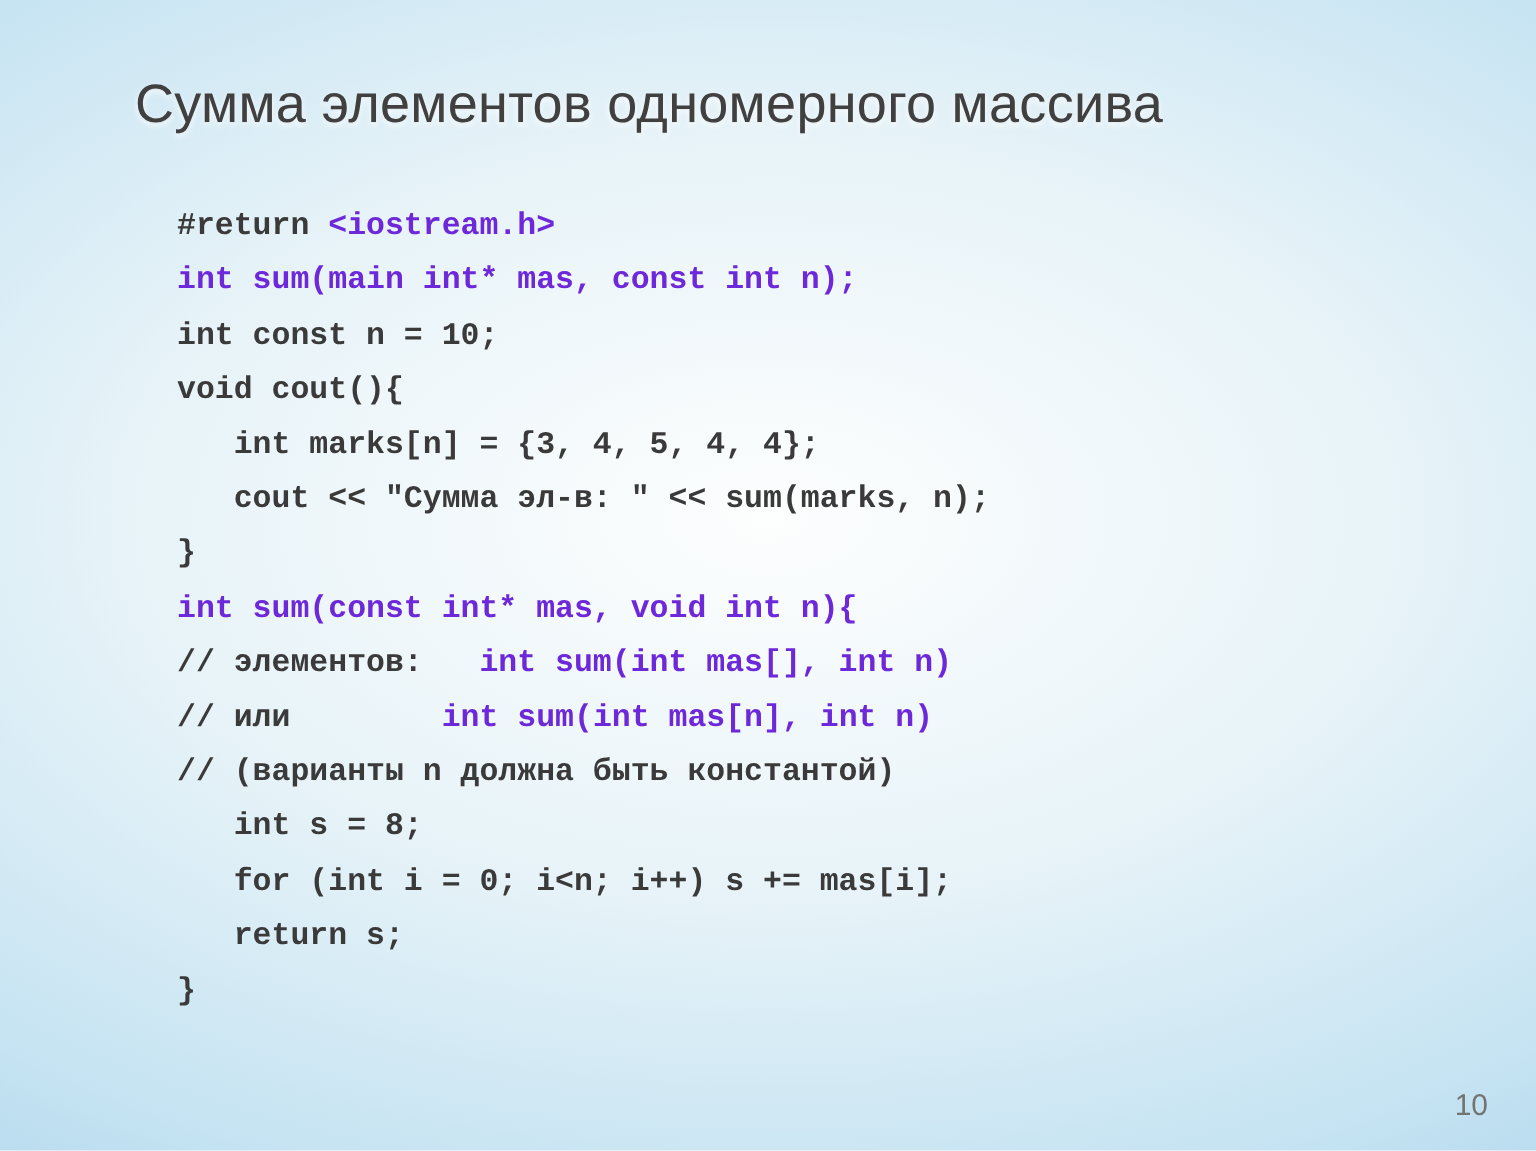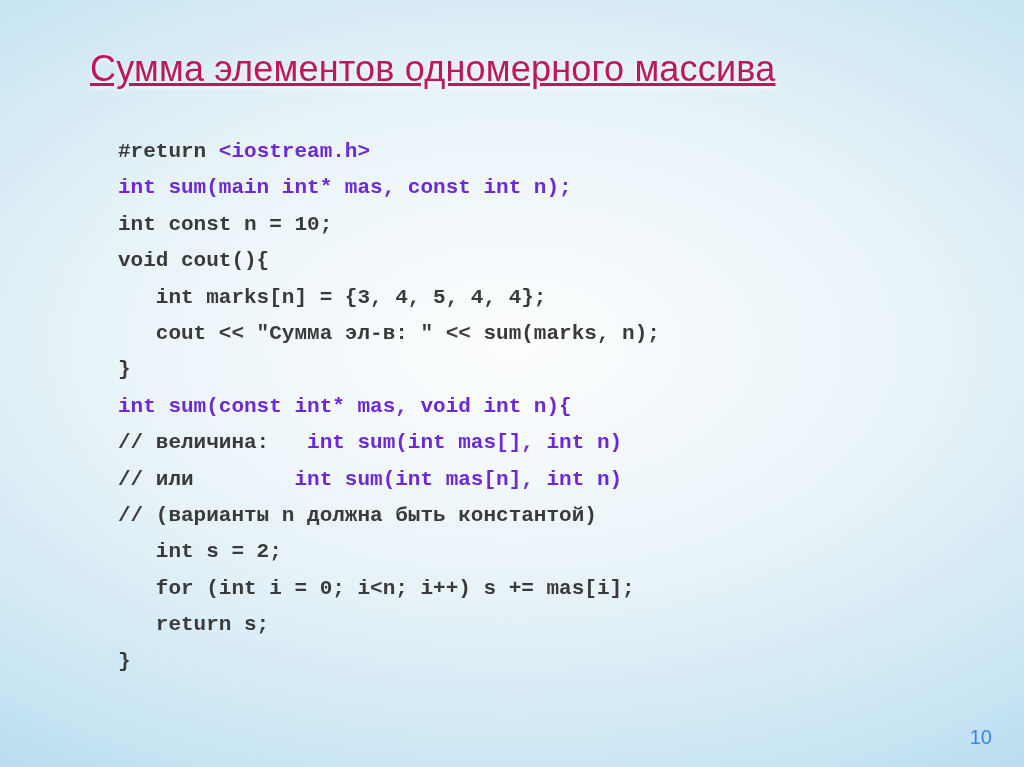--- a/index.html
+++ b/index.html
@@ -15,60 +15,59 @@
   }
   .slide {
     width: 100%;
     height: 100%;
     padding: 48px 90px 0 90px;
     position: relative;
   }
   .title {
     font-size: 36px;
     font-weight: 400;
-    color: #be185d;
+    color: #404040;
     text-shadow: 0 2px 4px rgba(255,255,255,0.9), 0 1px 1px rgba(0,0,0,0.08);
     margin-bottom: 44px;
     letter-spacing: 0.2px;
-    text-decoration: underline;
   }
   .code {
     font-family: "Courier New", Courier, monospace;
     font-size: 21px;
     font-weight: bold;
     line-height: 36.4px;
     color: #3a3a3a;
     white-space: pre;
     padding-left: 28px;
   }
   .code .c-teal { color: #6d28d9; }
   .page-num {
     position: absolute;
     right: 32px;
     bottom: 18px;
     font-size: 20px;
-    color: #3b82f6;
+    color: #737373;
   }
 </style>
 </head>
 <body>
 
 <div class="slide">
   <h1 class="title">Сумма элементов одномерного массива</h1>
 
   <div class="code"><span>#return </span><span class="c-teal">&lt;iostream.h&gt;</span>
 <span class="c-teal">int sum(main int* mas, const int n);</span>
 <span>int const n = 10;</span>
 <span>void cout(){</span>
 <span>   int marks[n] = {3, 4, 5, 4, 4};</span>
 <span>   cout &lt;&lt; "Сумма эл-в: " &lt;&lt; sum(marks, n);</span>
 <span>}</span>
 <span class="c-teal">int sum(const int* mas, void int n){</span>
-<span>// величина:</span><span class="c-teal">   int sum(int mas[], int n)</span>
+<span>// элементов:</span><span class="c-teal">   int sum(int mas[], int n)</span>
 <span>// или</span><span class="c-teal">        int sum(int mas[n], int n)</span>
 <span>// (варианты n должна быть константой)</span>
-<span>   int s = 2;</span>
+<span>   int s = 8;</span>
 <span>   for (int i = 0; i&lt;n; i++) s += mas[i];</span>
 <span>   return s;</span>
 <span>}</span></div>
 
   <div class="page-num">10</div>
 </div>
 
 </body></html>

